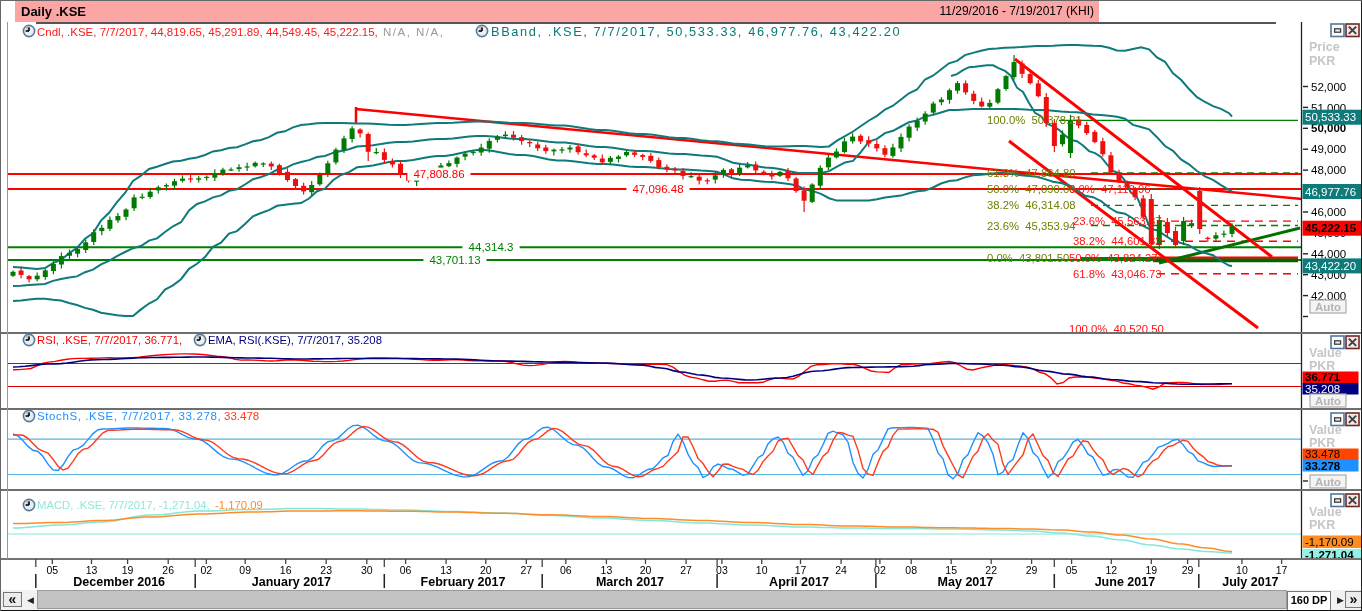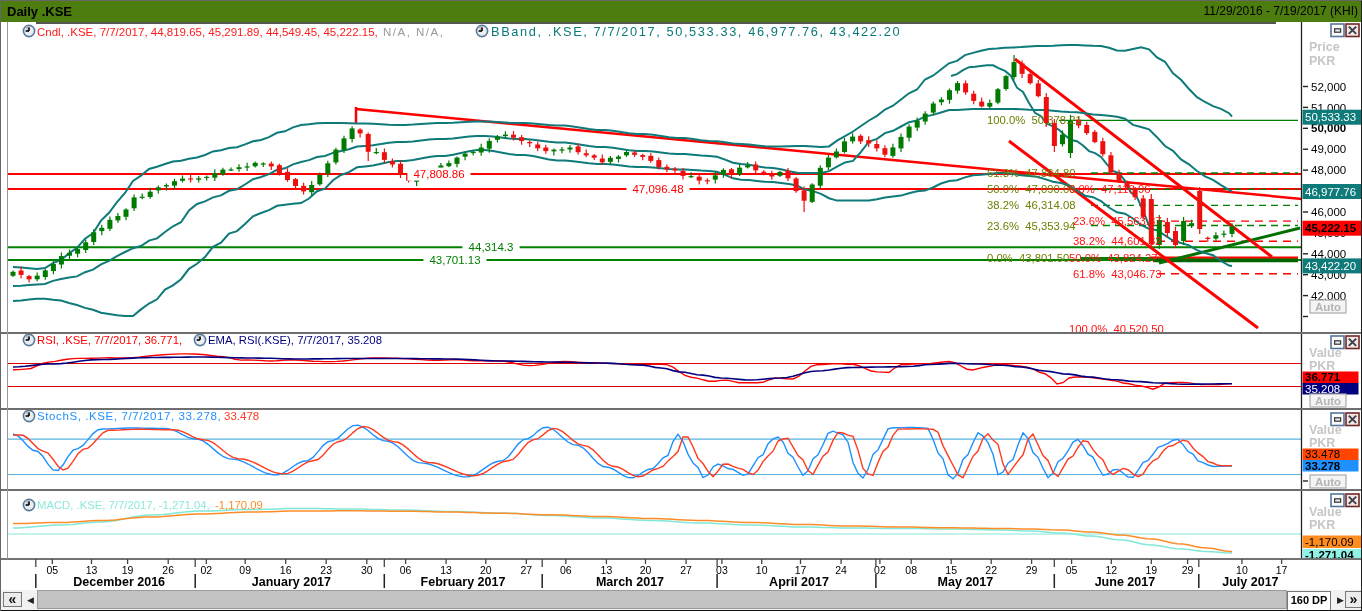--- a/index.html
+++ b/index.html
@@ -1,20 +1,20 @@
 <!DOCTYPE html>
 <html><head><meta charset="utf-8"><style>
 *{margin:0;padding:0;box-sizing:border-box}
 body{font-family:"Liberation Sans",sans-serif;background:#fff;width:1362px;height:611px;overflow:hidden}
 #app{position:relative;width:1362px;height:611px;background:#fff;border:1px solid #666;}
 svg text{font-family:"Liberation Sans",sans-serif}
 .sep{position:absolute;left:0;width:1362px;height:2px;background:#6e6e6e}
 </style></head><body>
 <div id="app">
-<div style="position:absolute;left:0;top:0;width:1362px;height:21px;background:#4d7c0f;">
+<div style="position:absolute;left:14px;top:0;width:1084px;height:21px;background:#fca5a5;">
 <div style="position:absolute;left:6px;top:3px;font-size:13px;font-weight:bold;color:#000;">Daily .KSE</div>
 <div style="position:absolute;right:5px;top:3px;font-size:12px;color:#000;">11/29/2016 - 7/19/2017 (KHI)</div>
 </div>
 <div style="position:absolute;left:35px;top:21px;width:1240px;height:1.5px;background:#555;"></div>
 <svg width="1362" height="313" style="position:absolute;left:0;top:18px" xmlns="http://www.w3.org/2000/svg">
       <clipPath id="mc">
         <rect x="6" y="2" width="1294.5" height="311"></rect>
       </clipPath>
       <g clip-path="url(#mc)">
         <line x1="6.0" y1="155.1" x2="1300.5" y2="155.1" stroke="#ff0000" stroke-width="2"></line>

